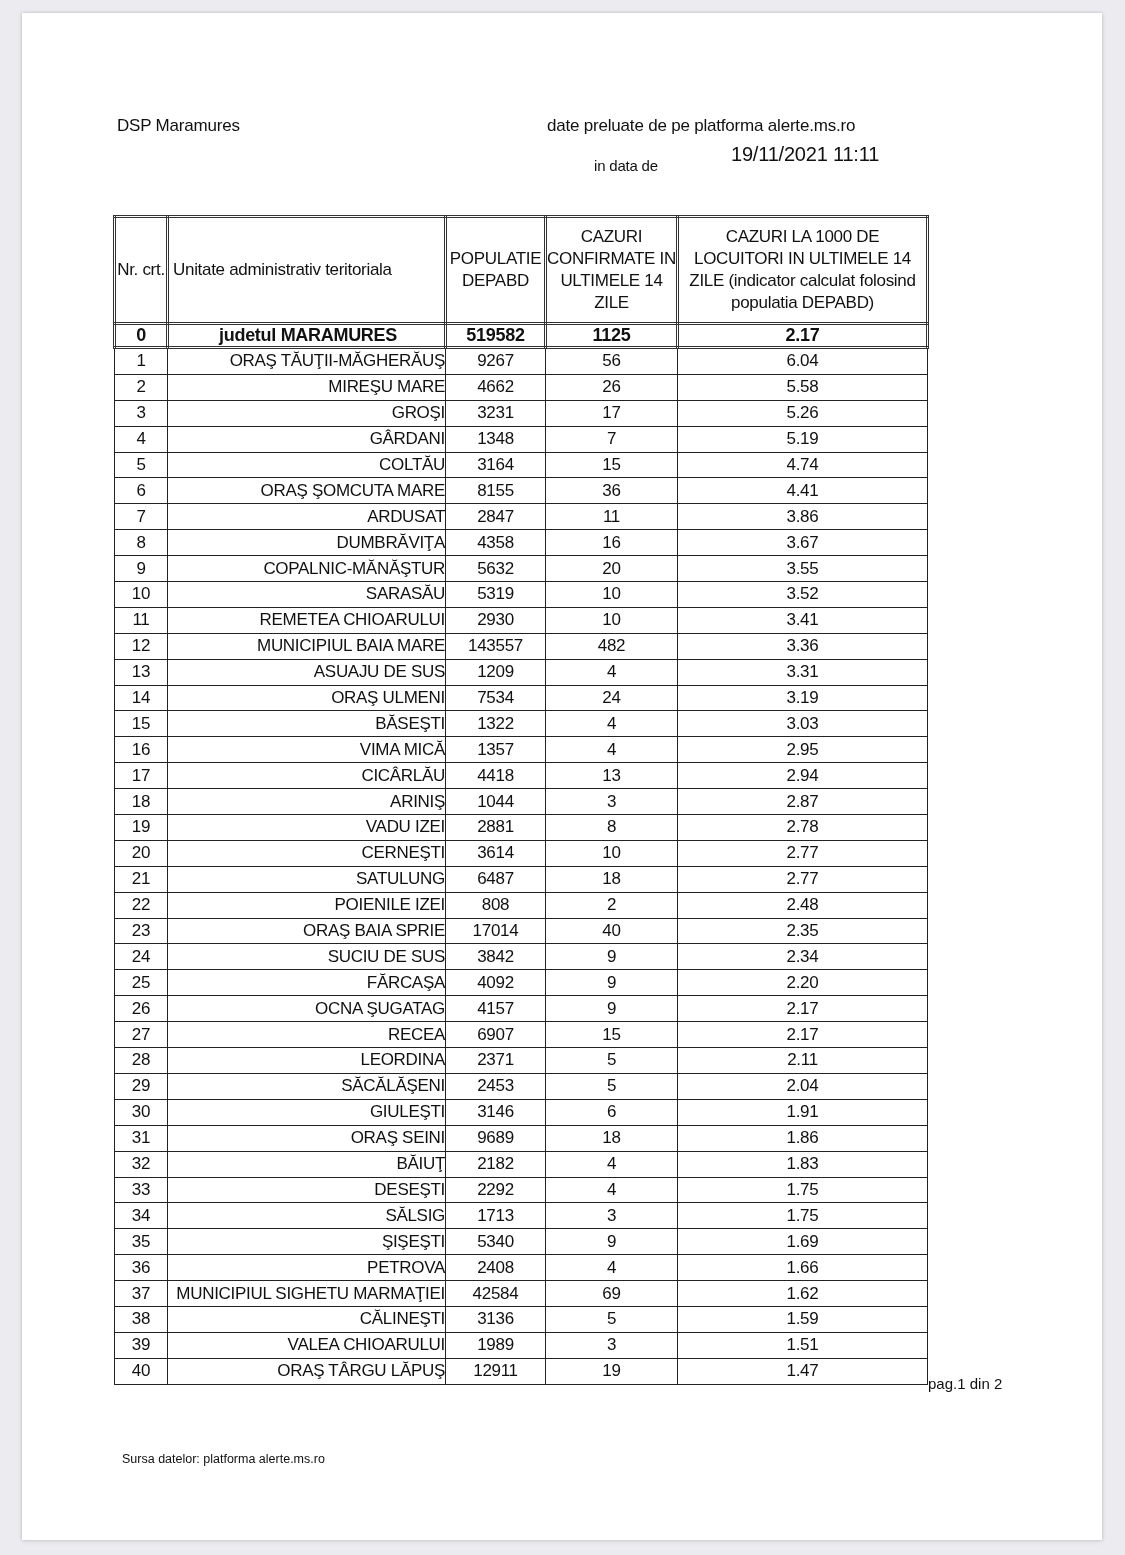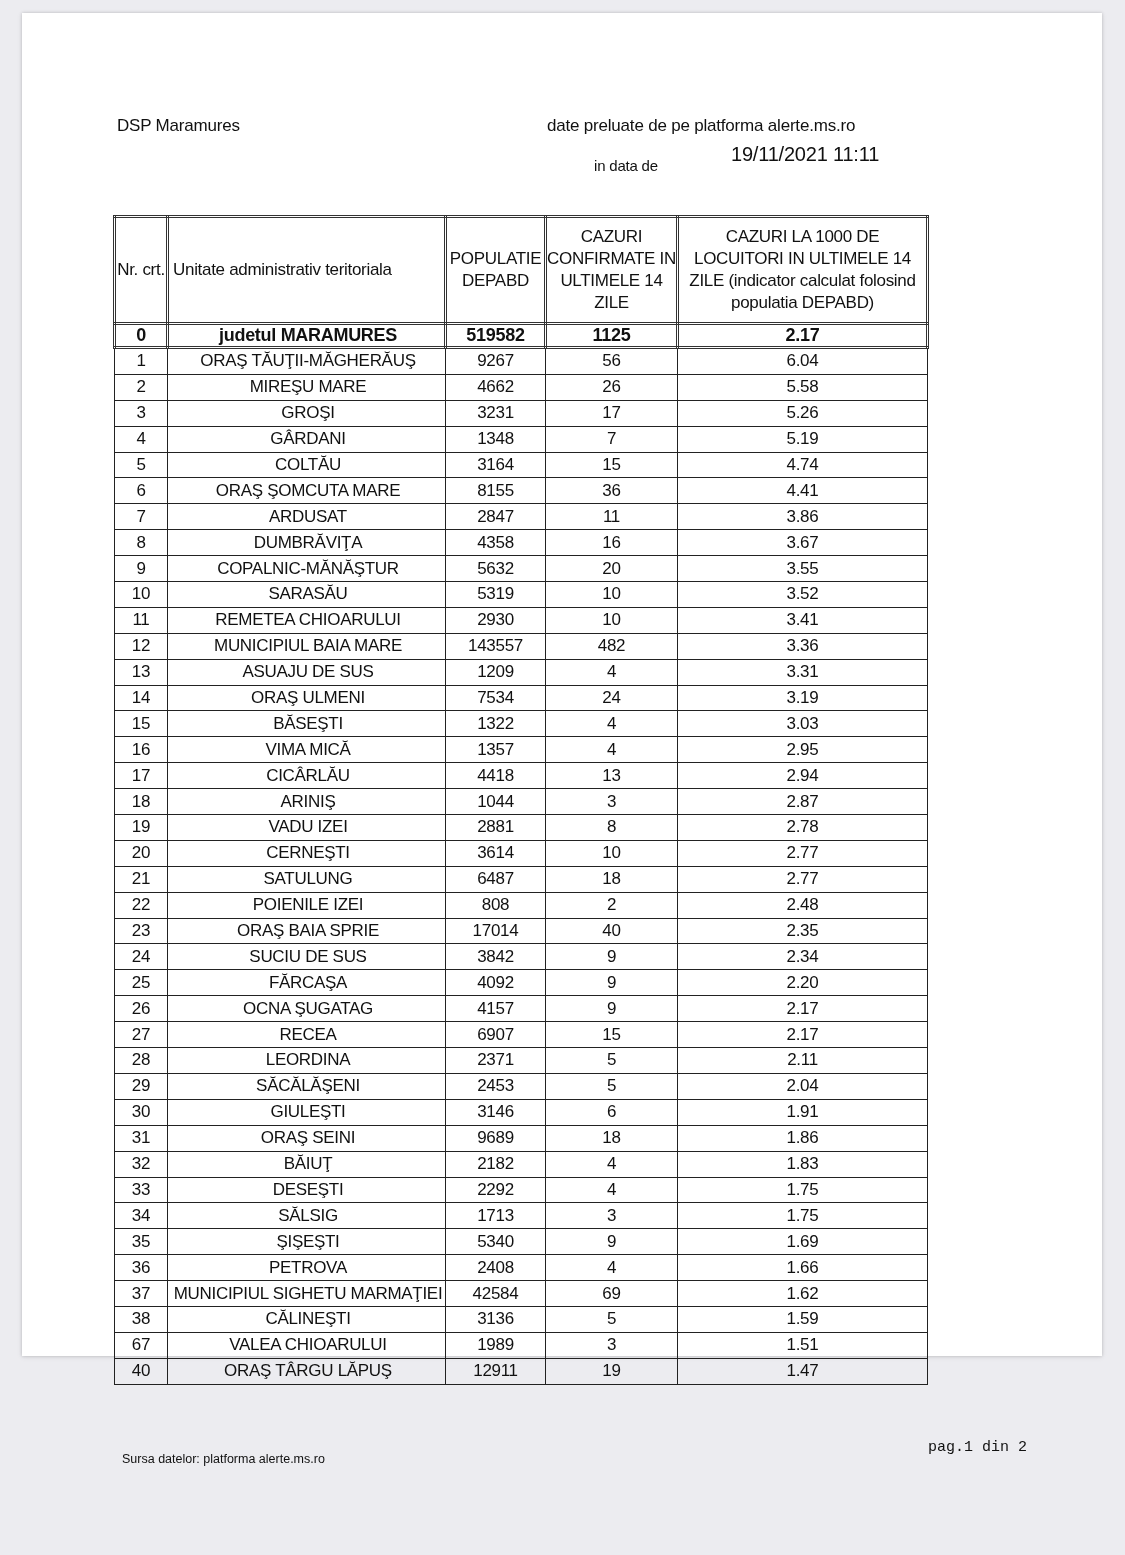--- a/index.html
+++ b/index.html
@@ -7,21 +7,21 @@
     width: 1125px; height: 1555px;
     background: #ececf0;
     position: relative;
     overflow: hidden;
     font-family: "Liberation Sans", "DejaVu Sans", sans-serif;
     color: #111;
   }
   .page {
     position: absolute;
     left: 22px; top: 13px;
-    width: 1080px; height: 1343px;
+    width: 1080px; height: 1527px;
     background: #ffffff;
     box-shadow: 0 0 3px rgba(0,0,0,0.18), 0 1px 6px rgba(0,0,0,0.08);
   }
   .hdr-left {
     position: absolute; left: 95px; top: 103px;
     font-size: 17px; letter-spacing: -0.2px;
   }
   .hdr-right {
     position: absolute; left: 525px; top: 103px;
     font-size: 17px; letter-spacing: -0.2px;
@@ -76,32 +76,31 @@
   table.data tr.total td.name {
     text-align: center;
     padding-left: 3px;
   }
   table.data tbody tr.row td {
     height: 24.9px;
     line-height: 24px;
     text-align: center;
   }
   table.data tbody tr.row td.name {
-    text-align: center;
+    text-align: right;
     padding-left: 3px;
   }
   .foot-left {
     position: absolute; left: 92px; top: 1439px;
     font-size: 12.5px;
     margin-left: 8px;
   }
   .foot-right {
-    position: absolute; left: 906px; top: 1426px;
+    position: absolute; left: 906px; top: 1362px;
     font-size: 15px;
-    font-family: Liberation Mono, monospace;
   }
 </style>
 </head>
 <body>
 
 <div class="page">
   <div class="hdr-left">DSP Maramures</div>
   <div class="hdr-right">date preluate de pe platforma alerte.ms.ro</div>
   <div class="hdr-date-label">in data de</div>
   <div class="hdr-date-value">19/11/2021 11:11</div>
@@ -391,21 +390,21 @@
           <td>1.62</td>
         </tr>
         <tr class="row">
           <td>38</td>
           <td class="name">CĂLINEŞTI</td>
           <td>3136</td>
           <td>5</td>
           <td>1.59</td>
         </tr>
         <tr class="row">
-          <td>67</td>
+          <td>39</td>
           <td class="name">VALEA CHIOARULUI</td>
           <td>1989</td>
           <td>3</td>
           <td>1.51</td>
         </tr>
         <tr class="row">
           <td>40</td>
           <td class="name">ORAŞ TÂRGU LĂPUŞ</td>
           <td>12911</td>
           <td>19</td>

